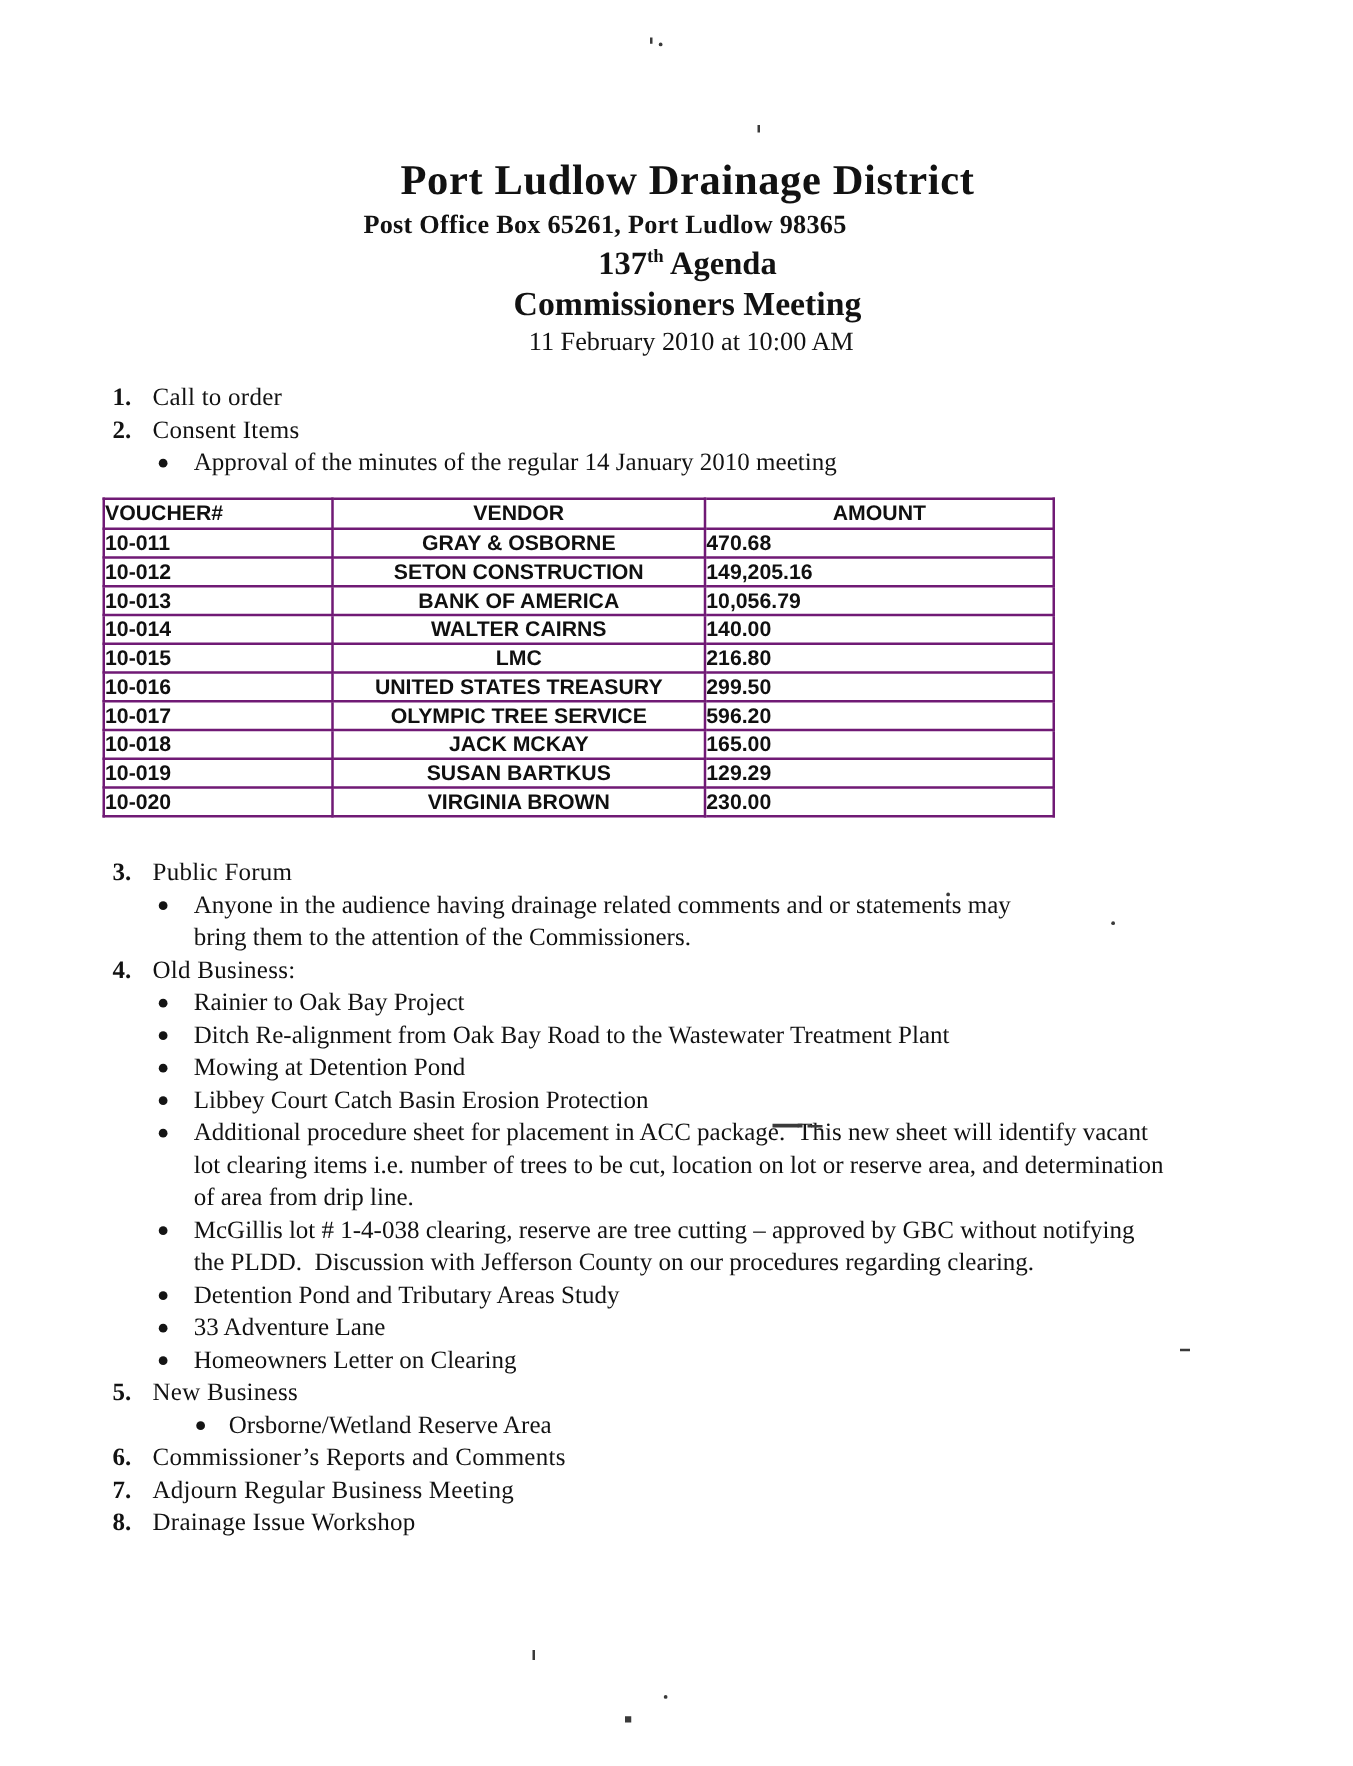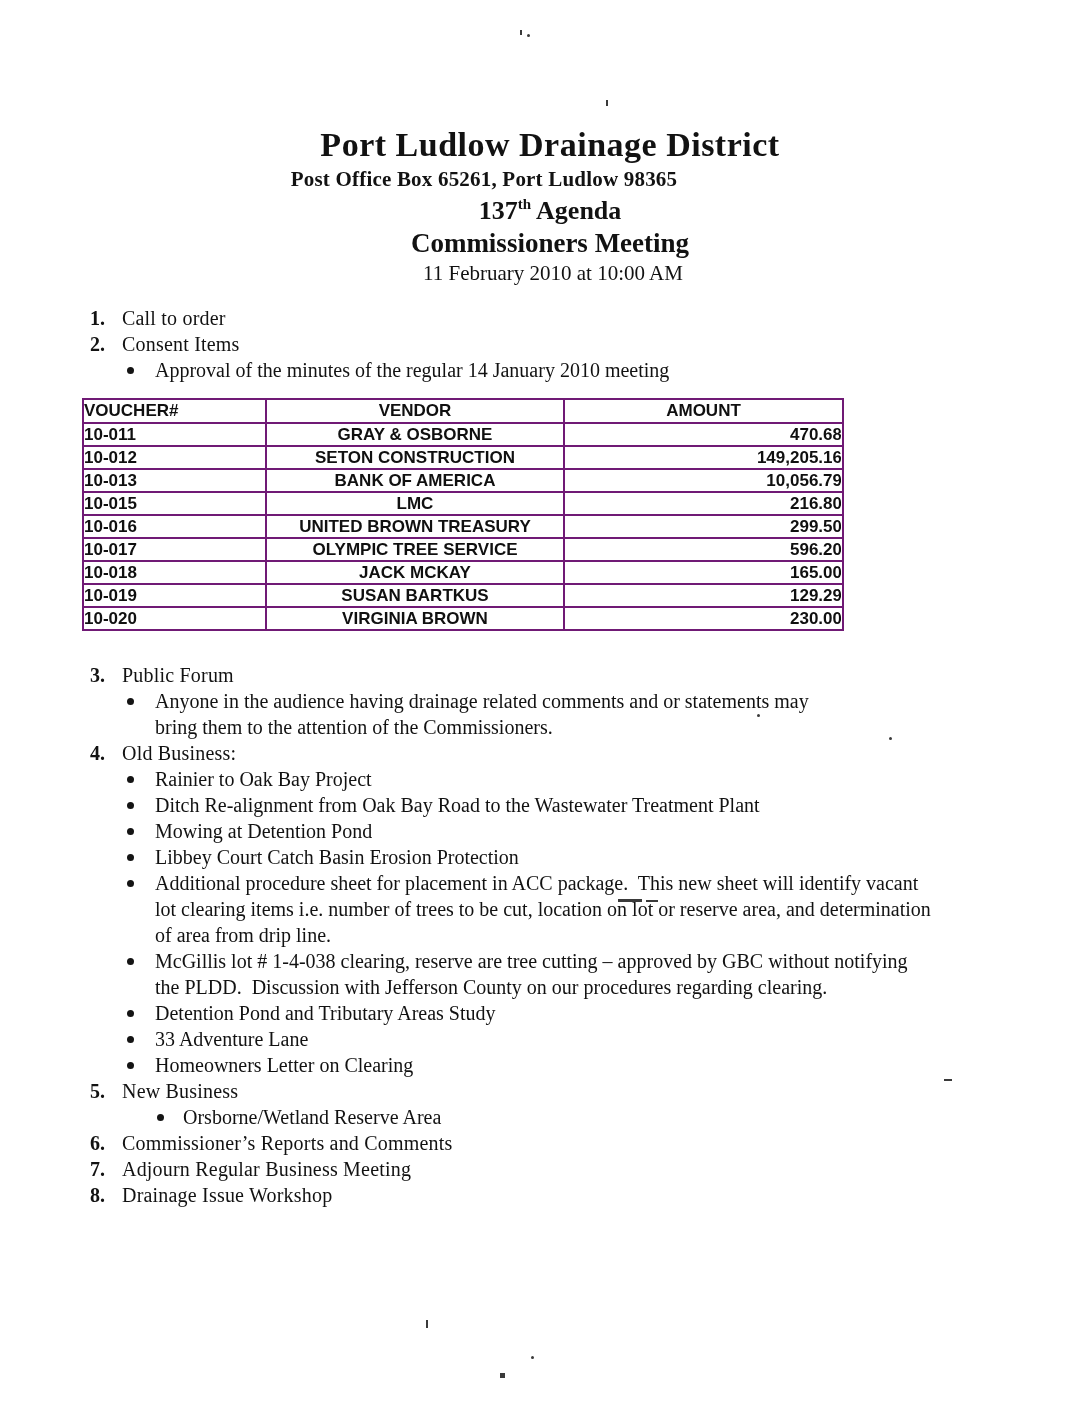--- a/index.html
+++ b/index.html
@@ -49,21 +49,21 @@
   .voucher-table th,.voucher-table td{
     border:2px solid #701a75;padding:0;line-height:20px;overflow:hidden;
   }
   .voucher-table th{height:22px;}
   .voucher-table td{height:21px;}
   .col-voucher{width:183px;}
   .col-vendor{width:298px;}
   .col-amount{width:279px;}
   .cell-left{text-align:left;padding-left:10px;}
   .cell-center{text-align:center;}
-  .cell-amt{text-align:right;padding-right:68px;border-radius:10px;}
+  .cell-amt{text-align:left;padding-right:68px;}
   
   .artifact{position:absolute;background:#3a3a3a;}
   .art-dot{width:3px;height:3px;border-radius:50%;}
 </style>
 </head>
 <body>
 
 <div class="page">
 
   <div class="doc-header">
@@ -111,27 +111,32 @@
         <td class="cell-left">10-012</td>
         <td class="cell-center">SETON CONSTRUCTION</td>
         <td class="cell-amt">149,205.16</td>
       </tr>
       <tr>
         <td class="cell-left">10-013</td>
         <td class="cell-center">BANK OF AMERICA</td>
         <td class="cell-amt">10,056.79</td>
       </tr>
       <tr>
+        <td class="cell-left">10-014</td>
+        <td class="cell-center">WALTER CAIRNS</td>
+        <td class="cell-amt">140.00</td>
+      </tr>
+      <tr>
         <td class="cell-left">10-015</td>
         <td class="cell-center">LMC</td>
         <td class="cell-amt">216.80</td>
       </tr>
       <tr>
         <td class="cell-left">10-016</td>
-        <td class="cell-center">UNITED BROWN TREASURY</td>
+        <td class="cell-center">UNITED STATES TREASURY</td>
         <td class="cell-amt">299.50</td>
       </tr>
       <tr>
         <td class="cell-left">10-017</td>
         <td class="cell-center">OLYMPIC TREE SERVICE</td>
         <td class="cell-amt">596.20</td>
       </tr>
       <tr>
         <td class="cell-left">10-018</td>
         <td class="cell-center">JACK MCKAY</td>

